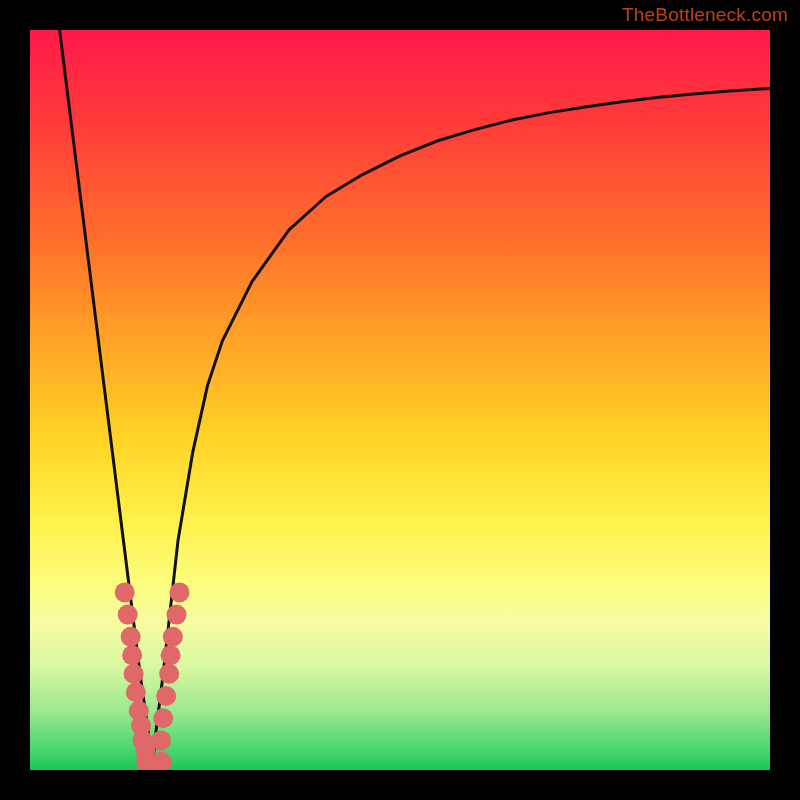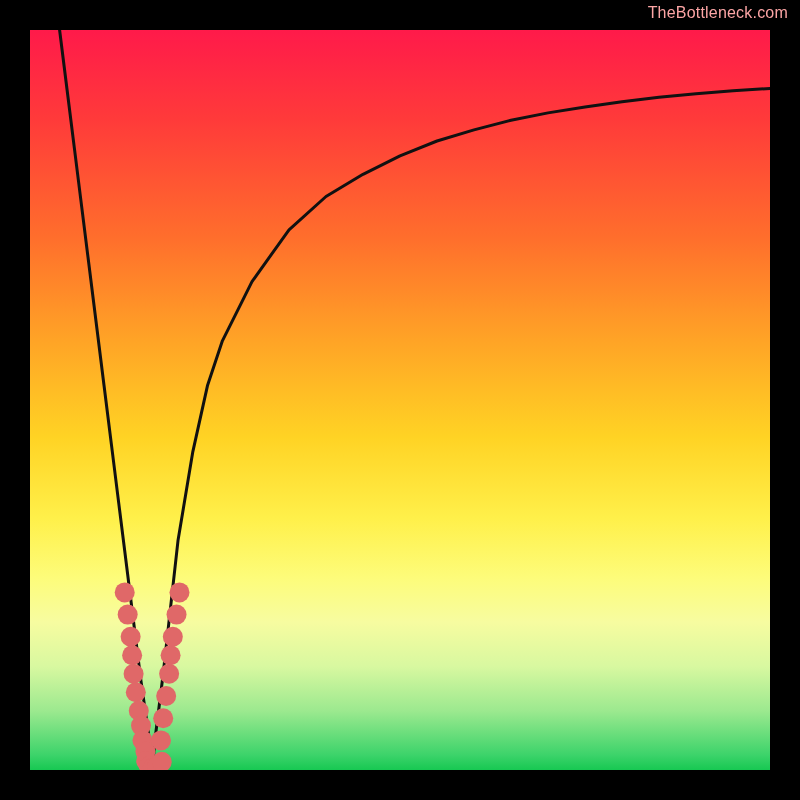--- a/index.html
+++ b/index.html
@@ -34,22 +34,22 @@
     );
   }
   svg.curve {
     position: absolute;
     inset: 0;
   }
   .watermark {
     position: absolute;
     top: 4px;
     right: 12px;
-    color: #fca5a5;
-    font-size: 16px;
+    color: #c2410c;
+    font-size: 19px;
     font-weight: 500;
     letter-spacing: 0.2px;
   }
 </style>
 </head>
 <body>
 
 <div class="frame">
   <div class="plot-area" id="plot-area" style="left: 30px; top: 30px; width: 740px; height: 740px;">
     <svg class="curve" id="svg" viewBox="0 0 740 740" width="740" height="740">

